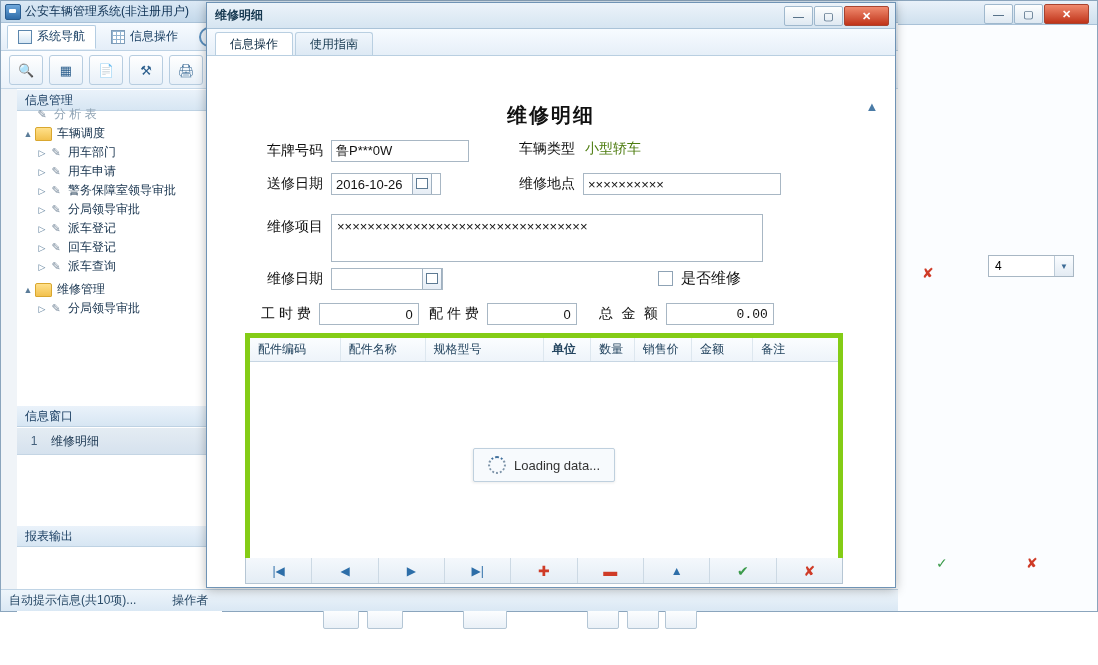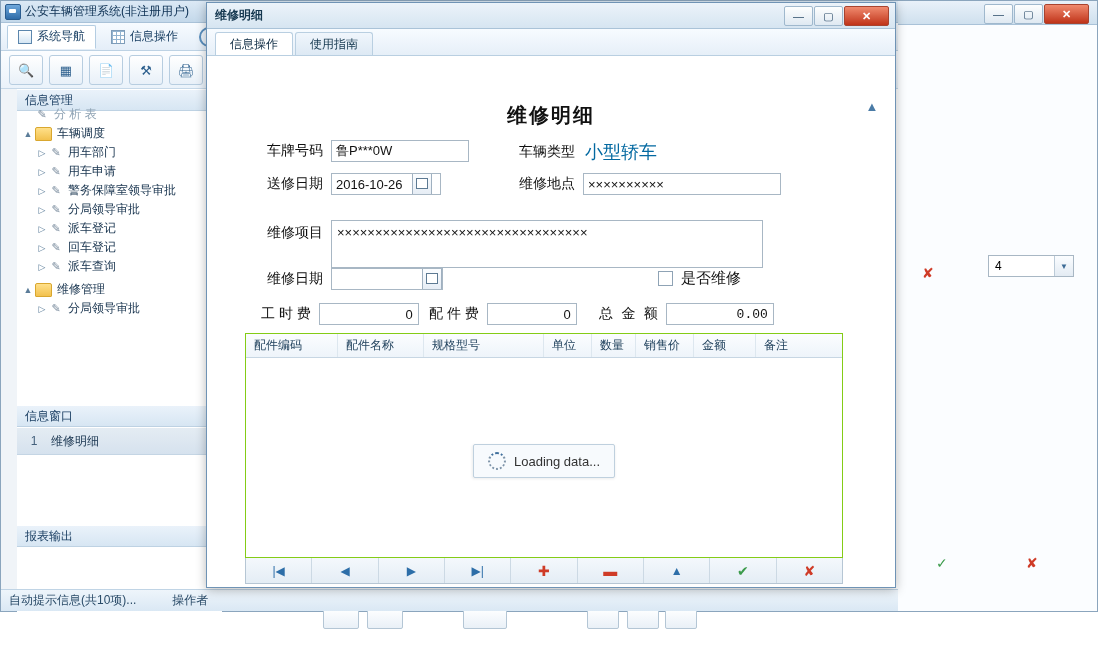--- a/index.html
+++ b/index.html
@@ -407,22 +407,22 @@
     box-sizing: border-box;
     font-size: 13px;
     color: #111;
     padding: 0 4px;
     display: flex;
     align-items: center;
     overflow: hidden;
     white-space: nowrap;
   }
   .fstatic {
-    font-size: 18px;
-    color: #0369a1;
+    font-size: 14px;
+    color: #4d7c0f;
     white-space: nowrap;
   }
   .date-btn {
     width: 18px; height: 20px;
     margin-left: auto;
     border: 1px solid #9fb0c0;
     background: linear-gradient(to bottom, #fbfdff, #e6edf5);
     position: relative;
     flex: 0 0 auto;
   }
@@ -465,21 +465,21 @@
     display: flex;
     align-items: center;
     justify-content: flex-end;
   }
 
   
   .grid {
     position: absolute;
     left: 244px; top: 330px;
     width: 598px; height: 225px;
-    border: 1px solid #84cc16;
+    border: 5px solid #84cc16;
     background: #fff;
     box-sizing: border-box;
   }
   .grid-head {
     height: 24px;
     background: linear-gradient(to bottom, #fbfdff, #eef4fa);
     border-bottom: 1px solid #c7d6e3;
     display: flex;
     align-items: center;
     font-size: 12px;
@@ -822,21 +822,21 @@
         <div class="finput" style="width:110px; margin-left:8px; padding-right:8px;">
           <span>2016-10-26</span>
           <span class="date-btn"></span>
         </div>
       </div>
       <div class="frow" style="left:312px; top:117px;">
         <span class="flabel">维修地点</span>
         <div class="finput" style="width:198px; margin-left:8px;">××××××××××</div>
       </div>
 
-      <div class="frow" style="left:60px; top:164px; align-items:flex-start;">
+      <div class="frow" style="left:60px; top:158px; align-items:flex-start;">
         <span class="flabel" style="margin-top:4px;">维修项目</span>
         <div class="ftextarea" style="width:432px; height:48px; margin-left:8px;">×××××××××××××××××××××××××××××××××</div>
       </div>
 
       <div class="frow" style="left:60px; top:212px;">
         <span class="flabel">维修日期</span>
         <div class="finput" style="width:112px; margin-left:8px; padding-right:0;">
           <span></span>
           <span class="date-btn"></span>
         </div>
@@ -857,21 +857,21 @@
       <div class="frow" style="left:392px; top:247px;font-family:Liberation Mono, monospace;">
         <span class="flabel">总 金 额</span>
         <div class="numinput" style="width:108px; margin-left:8px;">0.00</div>
       </div>
 
       <div class="grid" style="left:38px; top:277px; width:598px; height:225px;">
         <div class="grid-head">
           <div class="gh" style="width:92px;">配件编码</div>
           <div class="gh" style="width:86px;">配件名称</div>
           <div class="gh" style="width:120px;">规格型号</div>
-          <div class="gh" style="width:48px;">单位</div>
+          <div class="gh" style="width:48px;font-weight:bold;">单位</div>
           <div class="gh" style="width:44px;">数量</div>
           <div class="gh" style="width:58px;">销售价</div>
           <div class="gh" style="width:62px;">金额</div>
           <div class="gh" style="width:86px; border-right:none;">备注</div>
         </div>
         <div class="grid-body">
           <div class="loading-box">
             <span class="spinner"></span>
             <span>Loading data...</span>
           </div>

